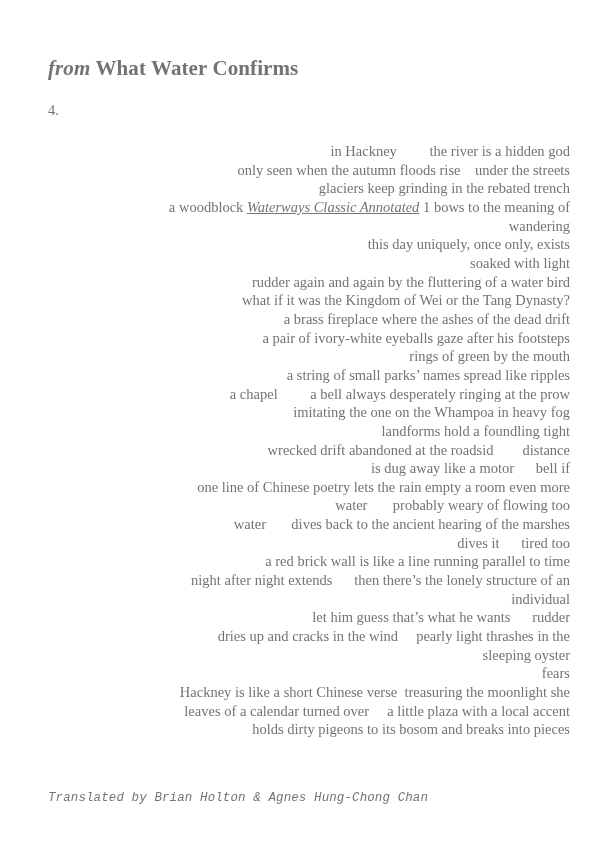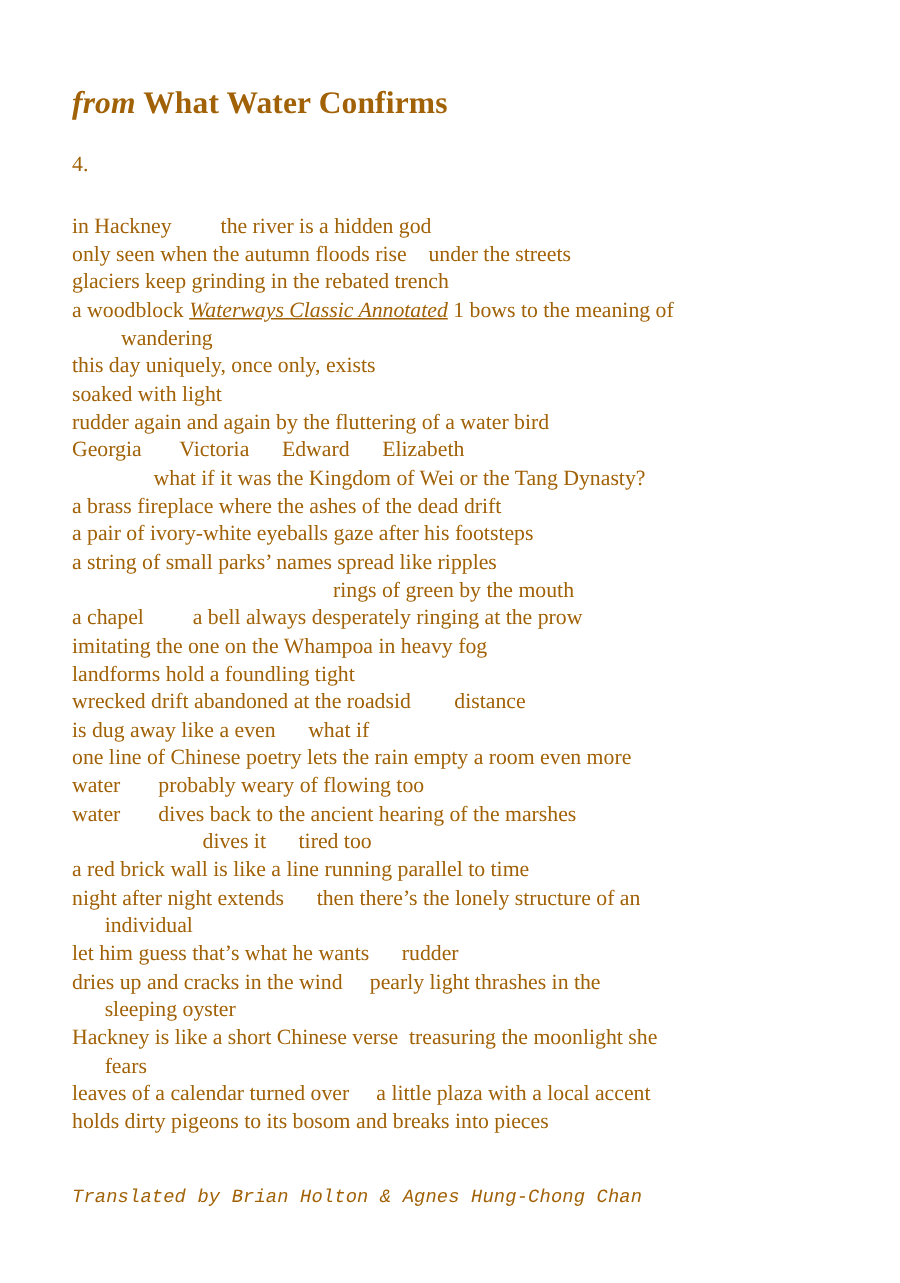--- a/index.html
+++ b/index.html
@@ -5,23 +5,24 @@
   html, body {
     margin: 0;
     padding: 0;
     background: #ffffff;
   }
   .page {
     position: relative;
     width: 600px;
     height: 855px;
     background: #ffffff;
-    color: #a16207;
+    color: #737373;
     font-family: "Liberation Serif", "DejaVu Serif", serif;
     overflow: hidden;
+    text-align: right;
   }
   .title {
     position: absolute;
     left: 48px;
     top: 42px;
     font-size: 21px;
     letter-spacing: 0.1px;
     white-space: nowrap;
   }
   .title .from {
@@ -73,42 +74,41 @@
 
   <div class="poem">
       <div class="poem-line"><span>in Hackney         the river is a hidden god</span></div>
       <div class="poem-line"><span>only seen when the autumn floods rise    under the streets</span></div>
       <div class="poem-line"><span>glaciers keep grinding in the rebated trench</span></div>
       <div class="poem-line"><span>a woodblock </span><span class="it">Waterways Classic Annotated</span><span> 1 bows to the meaning of</span></div>
       <div class="poem-line"><span>         wandering</span></div>
       <div class="poem-line"><span>this day uniquely, once only, exists</span></div>
       <div class="poem-line"><span>soaked with light</span></div>
       <div class="poem-line"><span>rudder again and again by the fluttering of a water bird</span></div>
-      <div class="poem-line"><span>Georgia       Victoria      Edward      Elizabeth</span></div>
       <div class="poem-line"><span>               what if it was the Kingdom of Wei or the Tang Dynasty?</span></div>
       <div class="poem-line"><span>a brass fireplace where the ashes of the dead drift</span></div>
       <div class="poem-line"><span>a pair of ivory-white eyeballs gaze after his footsteps</span></div>
+      <div class="poem-line"><span>                                                rings of green by the mouth</span></div>
       <div class="poem-line"><span>a string of small parks’ names spread like ripples</span></div>
-      <div class="poem-line"><span>                                                rings of green by the mouth</span></div>
       <div class="poem-line"><span>a chapel         a bell always desperately ringing at the prow</span></div>
       <div class="poem-line"><span>imitating the one on the Whampoa in heavy fog</span></div>
       <div class="poem-line"><span>landforms hold a foundling tight</span></div>
       <div class="poem-line"><span>wrecked drift abandoned at the roadsid        distance</span></div>
-      <div class="poem-line"><span>is dug away like a even      what if</span></div>
+      <div class="poem-line"><span>is dug away like a motor      bell if</span></div>
       <div class="poem-line"><span>one line of Chinese poetry lets the rain empty a room even more</span></div>
       <div class="poem-line"><span>water       probably weary of flowing too</span></div>
       <div class="poem-line"><span>water       dives back to the ancient hearing of the marshes</span></div>
       <div class="poem-line"><span>                        dives it      tired too</span></div>
       <div class="poem-line"><span>a red brick wall is like a line running parallel to time</span></div>
       <div class="poem-line"><span>night after night extends      then there’s the lonely structure of an</span></div>
       <div class="poem-line"><span>      individual</span></div>
       <div class="poem-line"><span>let him guess that’s what he wants      rudder</span></div>
       <div class="poem-line"><span>dries up and cracks in the wind     pearly light thrashes in the</span></div>
       <div class="poem-line"><span>      sleeping oyster</span></div>
+      <div class="poem-line"><span>      fears</span></div>
       <div class="poem-line"><span>Hackney is like a short Chinese verse  treasuring the moonlight she</span></div>
-      <div class="poem-line"><span>      fears</span></div>
       <div class="poem-line"><span>leaves of a calendar turned over     a little plaza with a local accent</span></div>
       <div class="poem-line"><span>holds dirty pigeons to its bosom and breaks into pieces</span></div>
     </div>
 
   <div class="translator-credit">Translated by Brian Holton &amp; Agnes Hung-Chong Chan</div>
 
 </div>
 
 </body></html>

